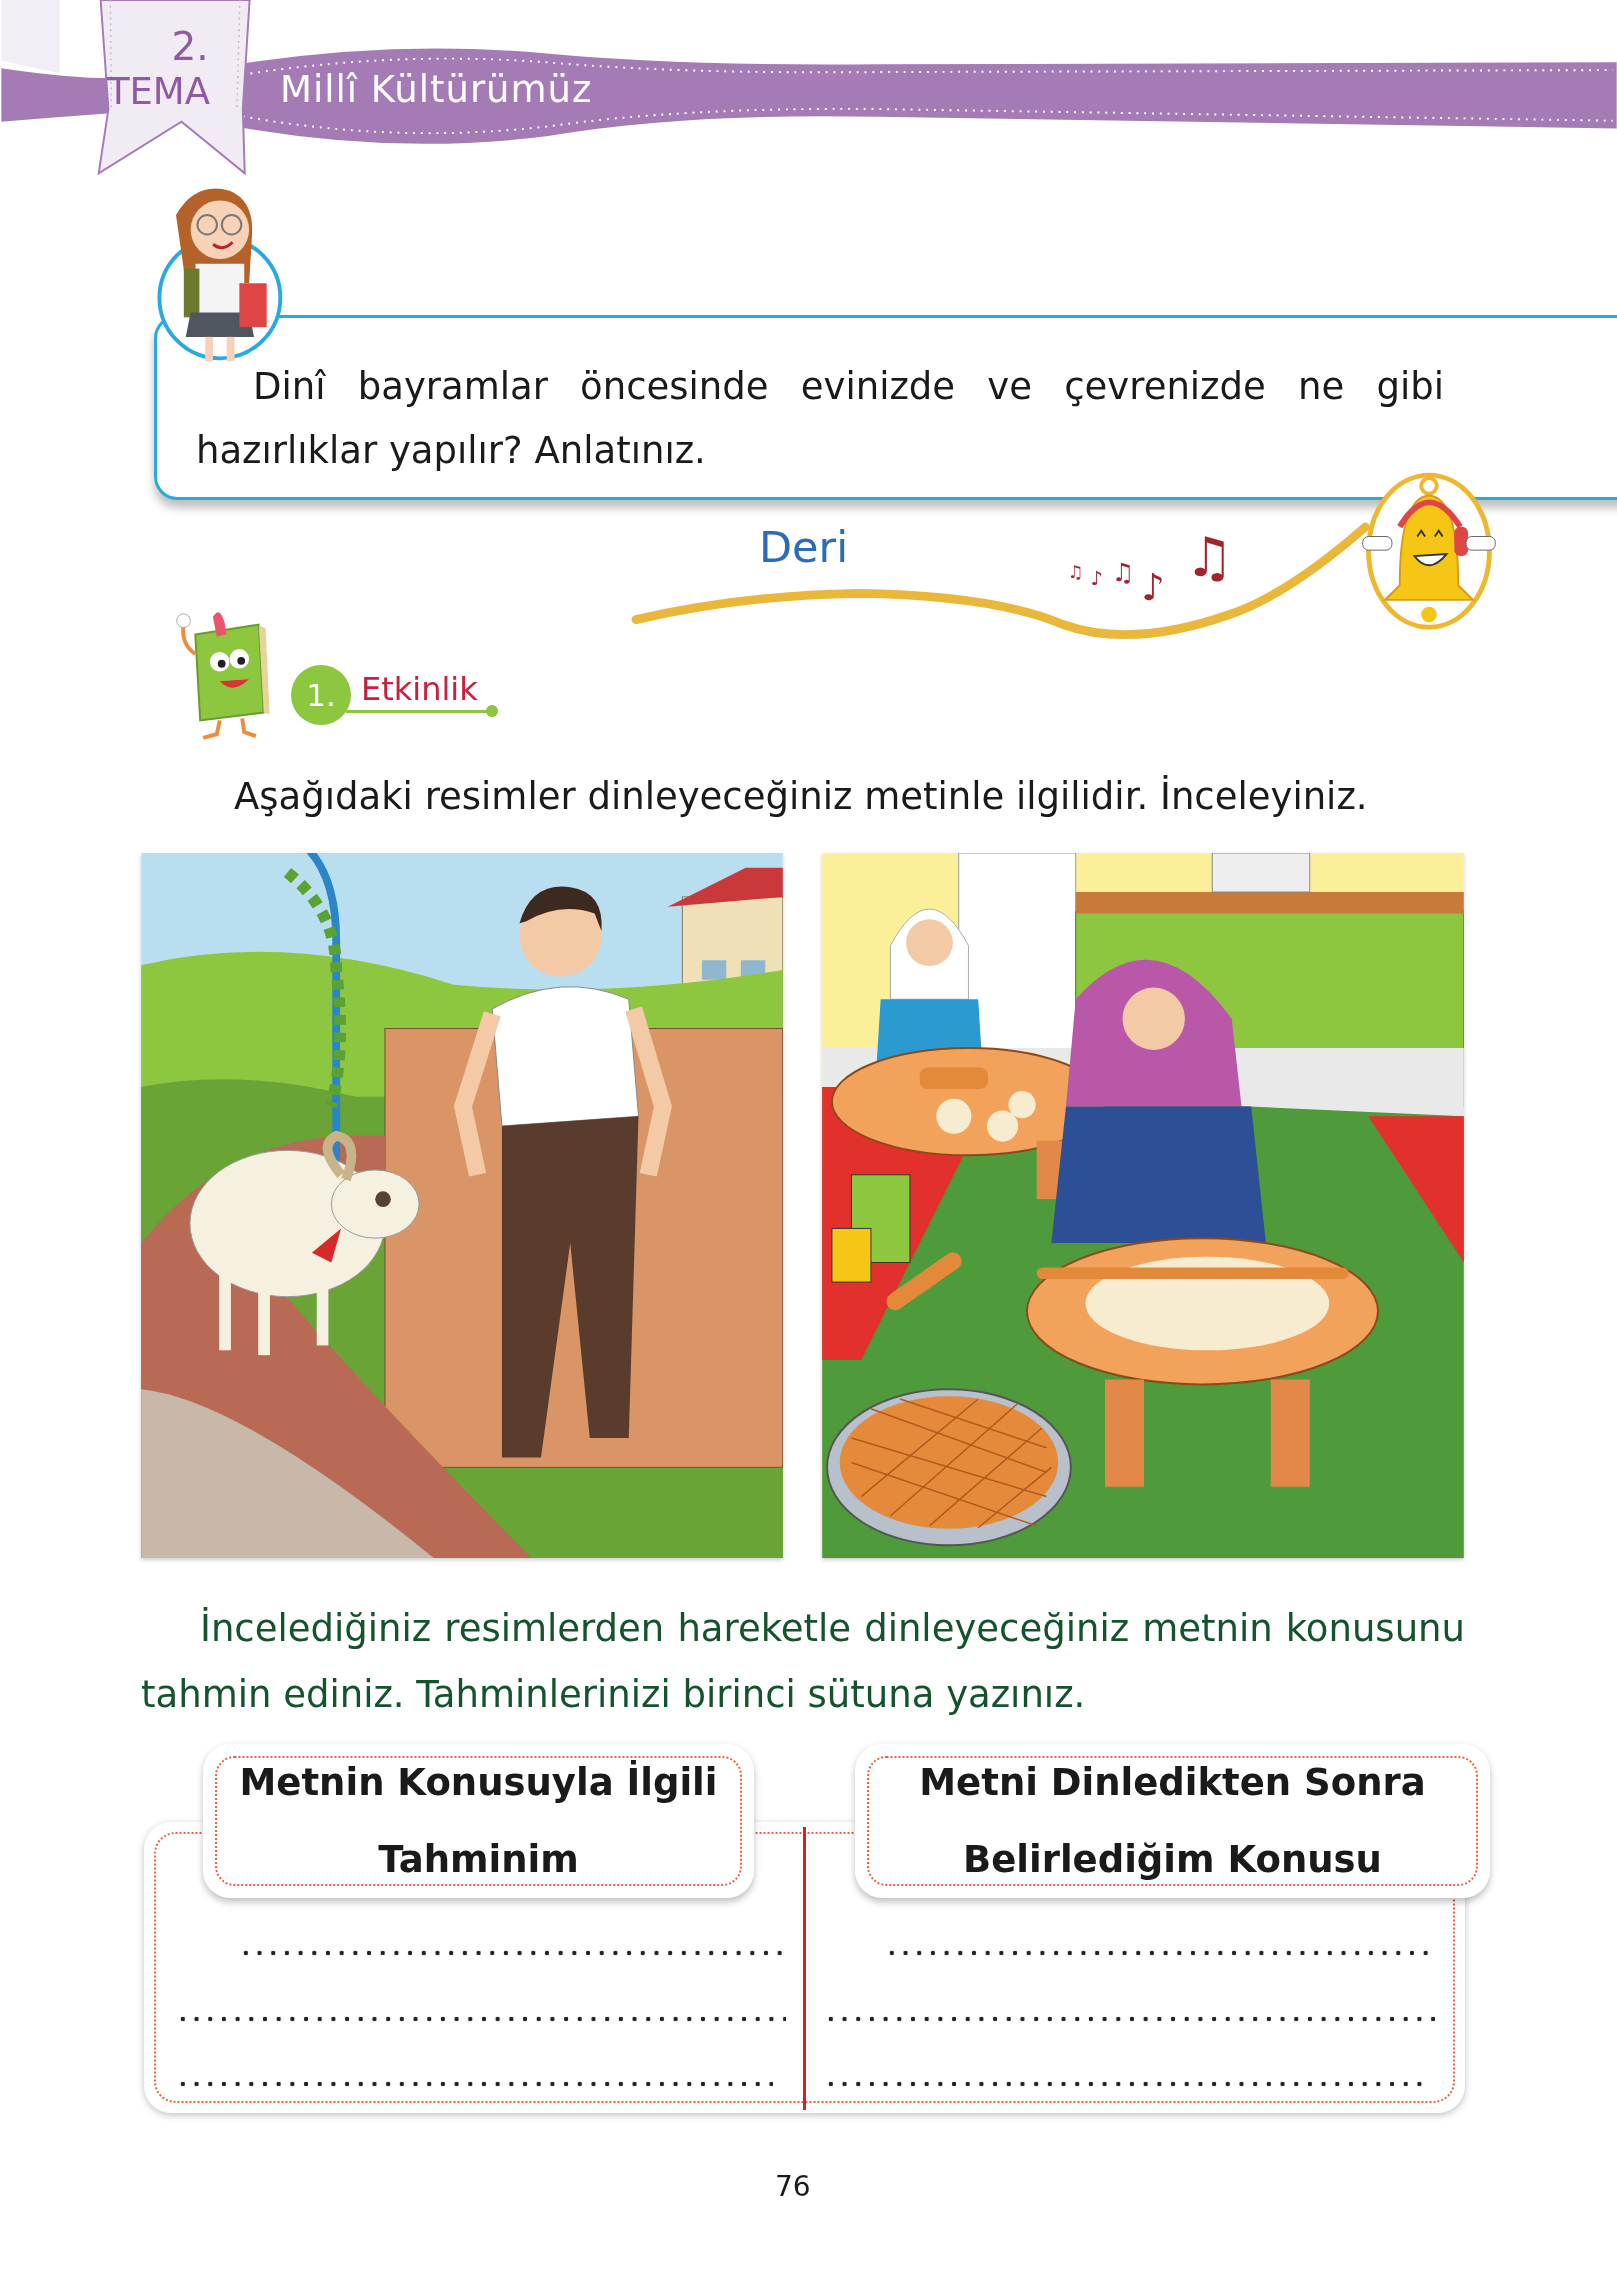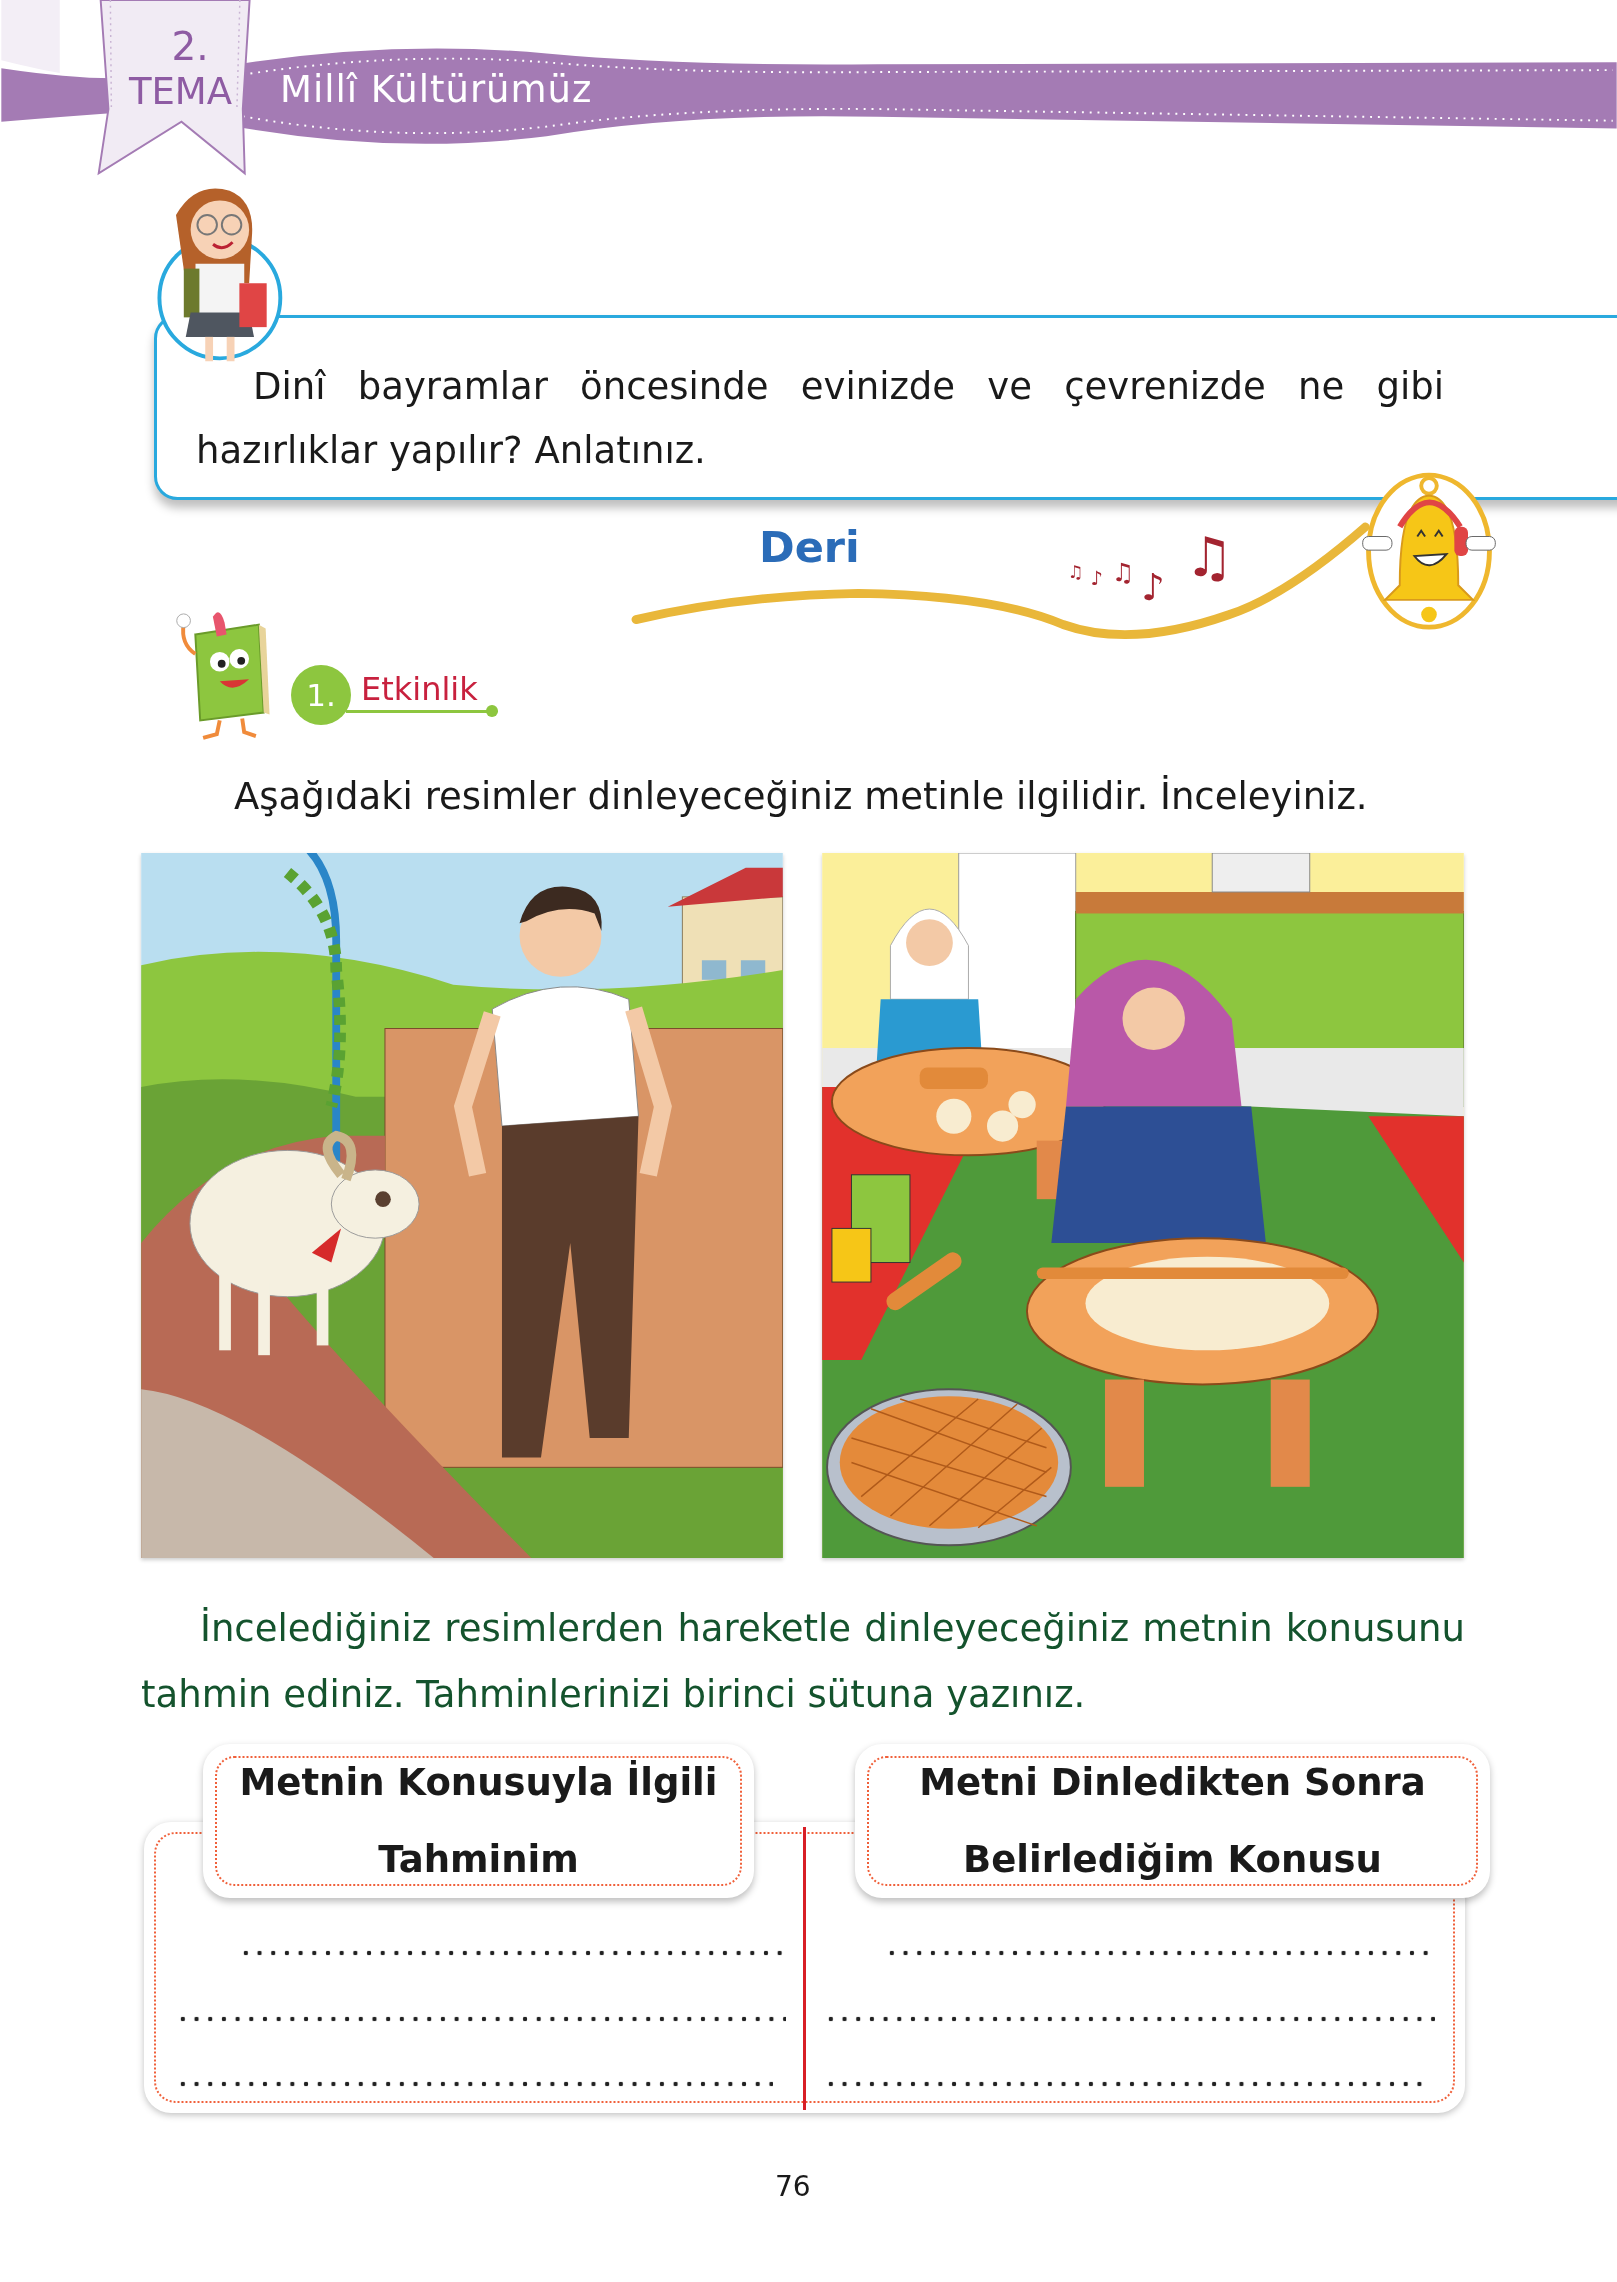--- a/index.html
+++ b/index.html
@@ -7,39 +7,39 @@
   body { position: relative; font-family: "DejaVu Sans", sans-serif; color: #1a1a1a; }
 
   
   .banner { position: absolute; left: 0; top: 0; width: 1618px; height: 185px; }
   .banner svg { position: absolute; left: 0; top: 0; }
   .theme-title {
     position: absolute; left: 280px; top: 68px; color: #ffffff;
     font-size: 37px; letter-spacing: 1px; font-family: "DejaVu Sans", sans-serif;
   }
   .ribbon-num { position: absolute; left: 151px; top: 24.4px; width: 78px; text-align: center; color: #8e5ba3; font-size: 39px; }
-  .ribbon-tema { position: absolute; left: 117px; top: 70px; width: 127px; text-align: center; color: #8e5ba3; font-size: 37px; }
+  .ribbon-tema { position: absolute; left: 95px; top: 70px; width: 127px; text-align: center; color: #8e5ba3; font-size: 37px; }
 
   
   .avatar { position: absolute; left: 137px; top: 176px; width: 156px; height: 195px; }
 
   
   .bubble {
     position: absolute; left: 154px; top: 315px; width: 1492px; height: 185px;
     border: 3.9px solid #29a9de; border-radius: 23.4px; background: #fff;
     box-shadow: 0 7.8px 9.8px rgba(0,0,0,0.25);
   }
   .bubble-text {
     position: absolute; left: 39px; top: 37px; width: 1248px;
     font-size: 37px; line-height: 64px; color: #1a1a1a; text-indent: 57px;
     text-align: justify;
   }
 
   
-  .deri-title { position: absolute; left: 759px; top: 522px; color: #2b6cb8; font-size: 43px; font-weight: bold; }
+  .deri-title { position: absolute; left: 759px; top: 522px; color: #2b6cb8; font-size: 43px; font-weight: normal; }
   .swoosh { position: absolute; left: 624px; top: 488px; }
   .bell { position: absolute; left: 1351px; top: 468px; width: 156px; height: 176px; }
 
   
   .activity { position: absolute; left: 166px; top: 605px; width: 332px; height: 137px; }
   .activity-num {
     position: absolute; left: 125px; top: 60px; width: 60px; height: 60px; border-radius: 50%;
     background: #8dc63f; color: #fff; font-size: 31px; text-align: center; line-height: 60px;
   }
   .activity-label { position: absolute; left: 195px; top: 65px; color: #c8213e; font-size: 32px; }

